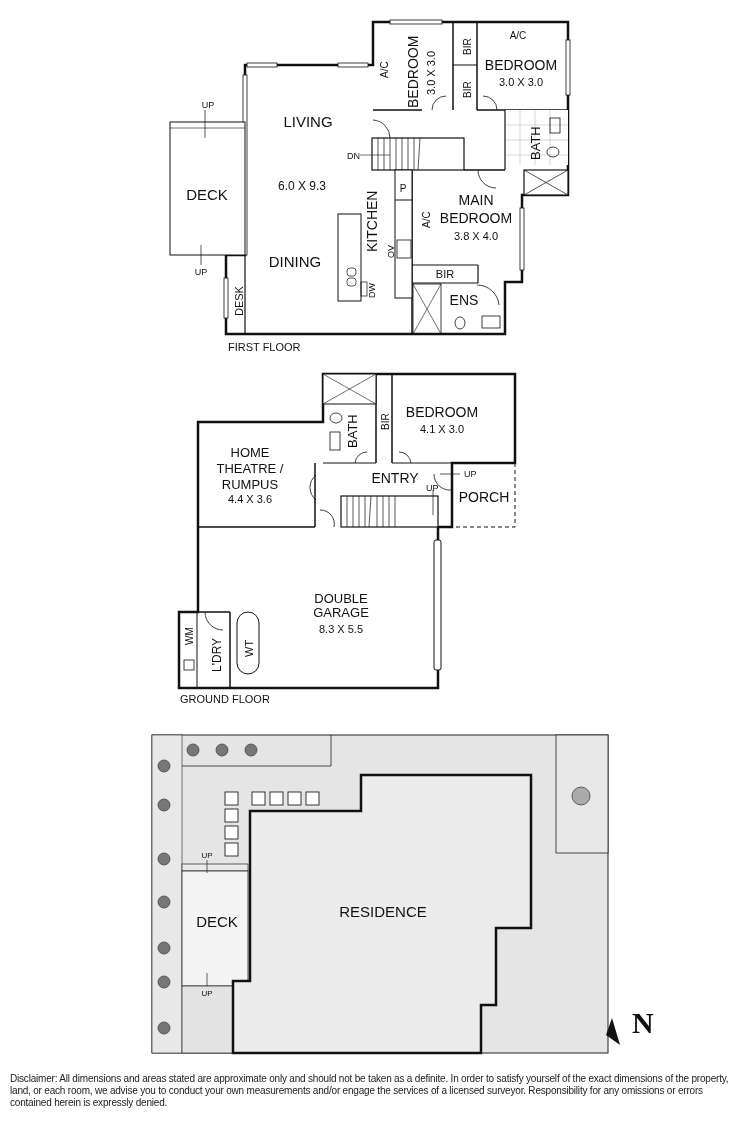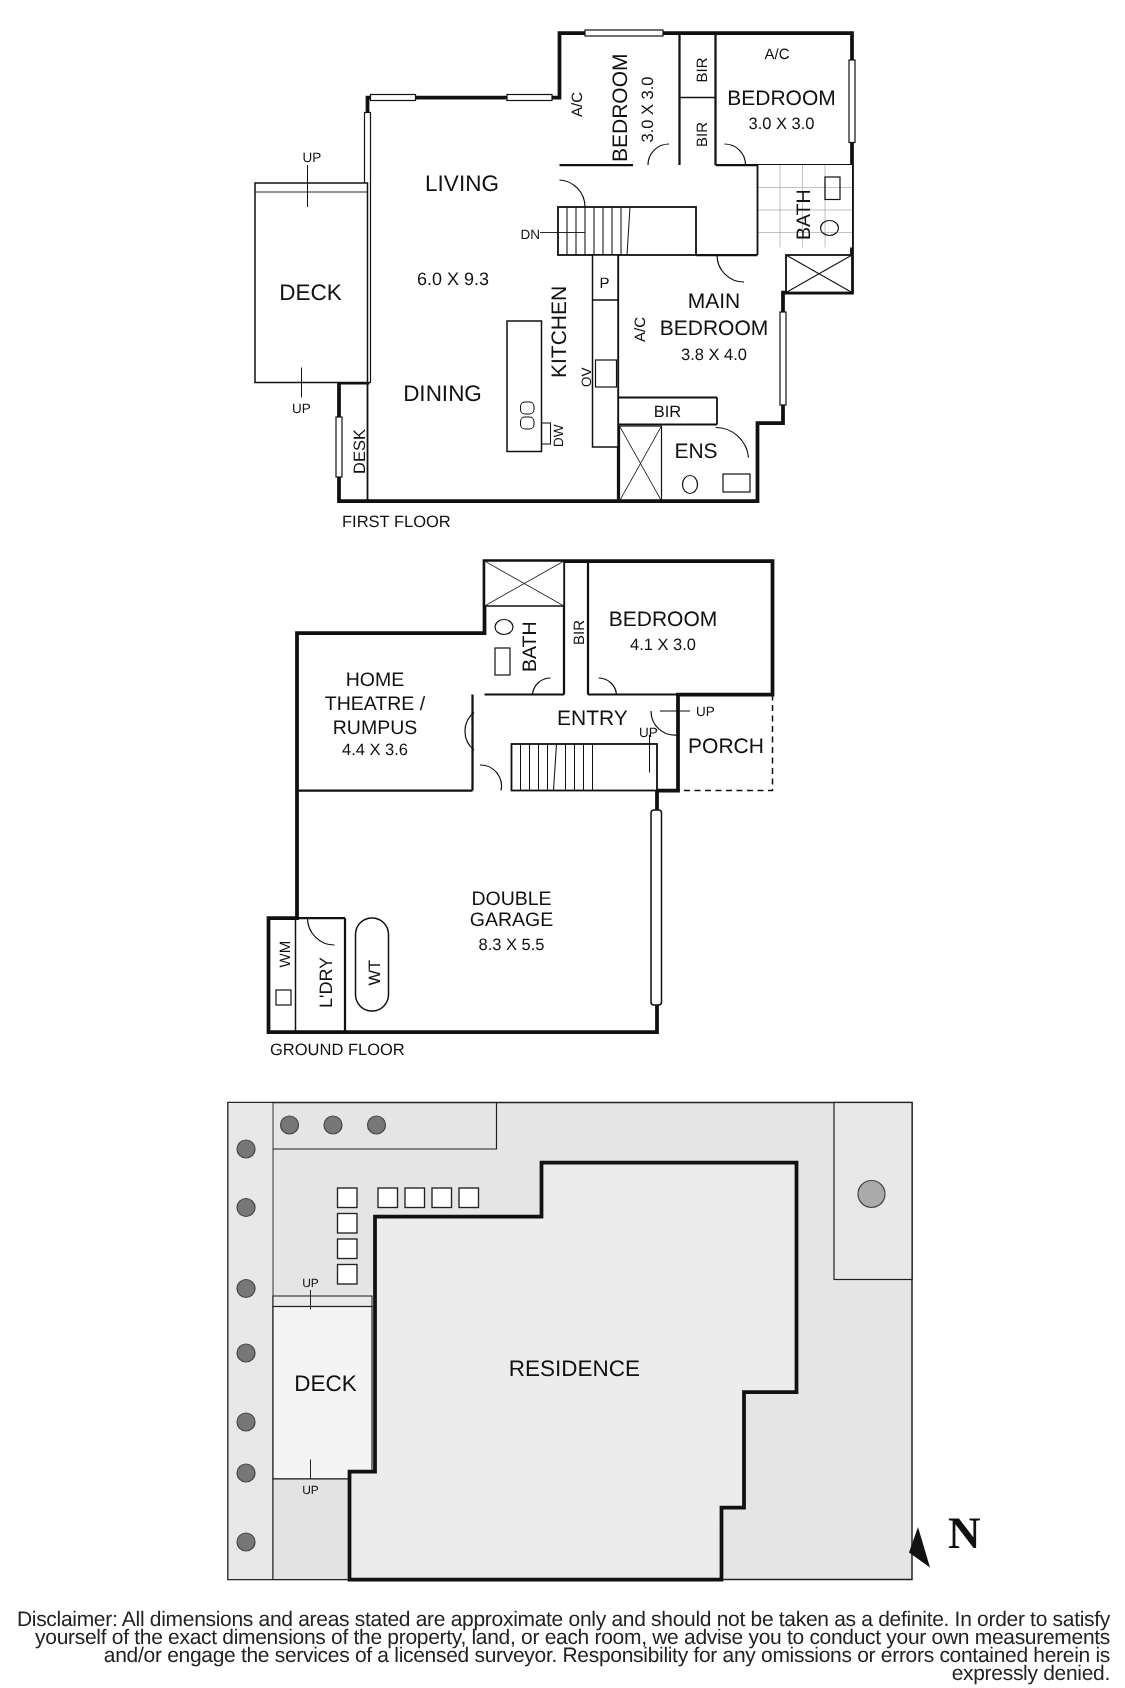--- a/index.html
+++ b/index.html
@@ -1,19 +1,19 @@
 <!DOCTYPE html>
 <html><head>
 <meta charset="utf-8">
 <style>
   html,body{margin:0;padding:0;background:#fff;}
   body{width:750px;height:1125px;position:relative;overflow:hidden;font-family:"Liberation Sans",sans-serif;}
   svg{position:absolute;left:0;top:0;}
   .lbl{font-family:"Liberation Sans",sans-serif;fill:#111;}
-  .disclaimer{position:absolute;left:10px;top:1073px;width:730px;text-align:right;font-family:"Liberation Sans",sans-serif;font-size:14px;line-height:12px;color:#222;letter-spacing:-0.2px;}
+  .disclaimer{position:absolute;left:10px;top:1073px;width:730px;text-align:left;font-family:"Liberation Sans",sans-serif;font-size:10px;line-height:12px;color:#222;letter-spacing:-0.2px;}
   .north-n{position:absolute;left:632px;top:1006px;font-family:"Liberation Serif",serif;font-weight:bold;font-size:30px;color:#111;}
 </style>
 </head>
 <body>
 
 <svg width="750" height="1125" viewBox="0 0 750 1125">
 
   <g stroke="#111" fill="none">
 
     <path d="M245,65 L373,65 L373,22 L568,22 L568,195 L522,195 L522,282 L505,282 L505,334 L412,334 L412,334 L226,334 L226,255 L245,255 Z" stroke-width="2.5" fill="#fff"></path>

